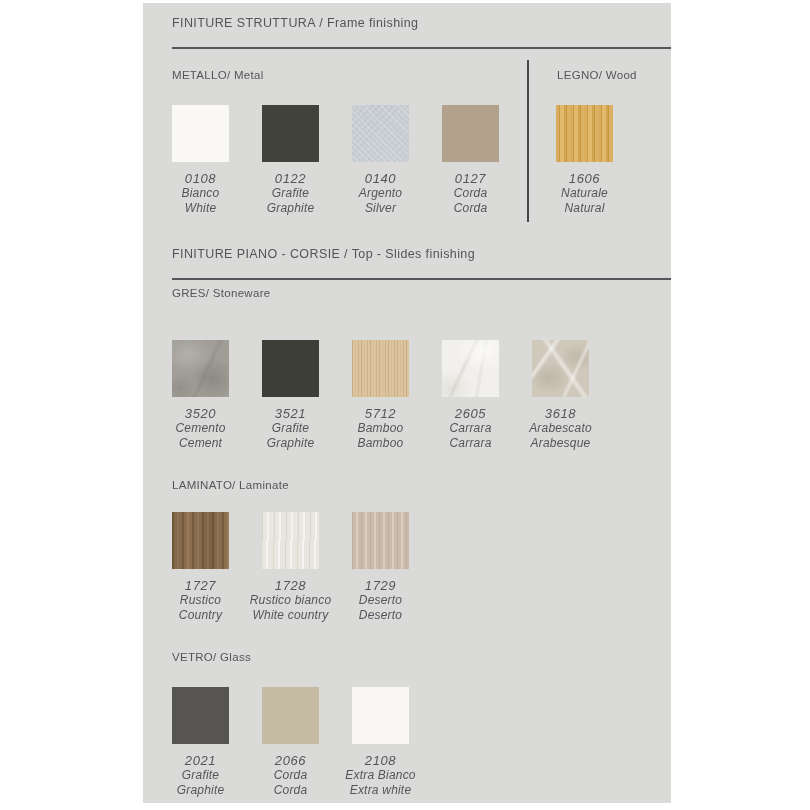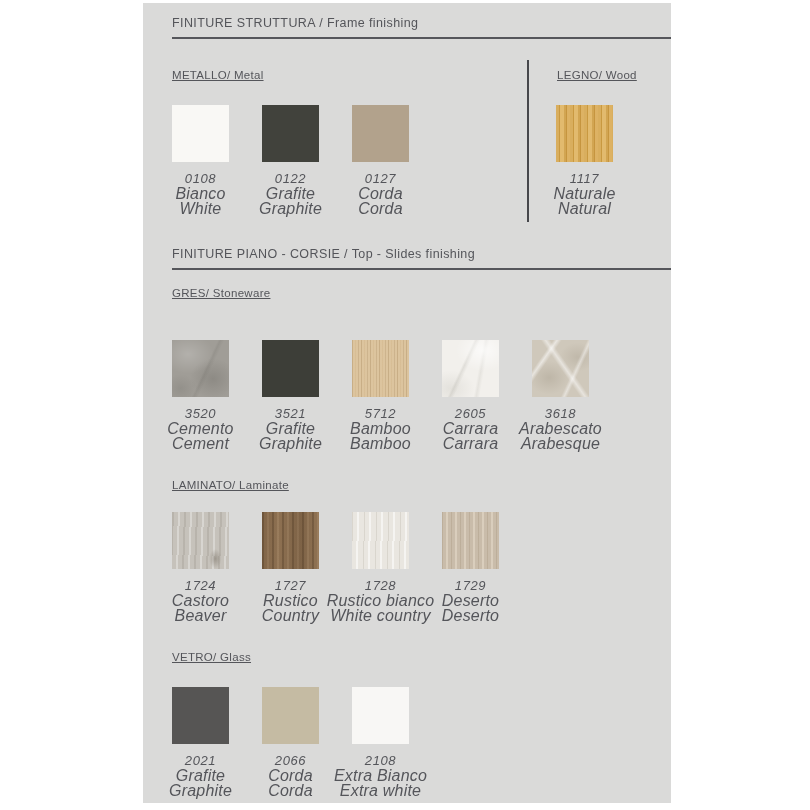--- a/index.html
+++ b/index.html
@@ -11,38 +11,37 @@
     -webkit-font-smoothing:antialiased;
   }
   .panel{
     position:absolute;left:143px;top:3px;width:528px;height:800px;
     background:var(--panel-bg,#dadad9);
   }
   .hdr{
     position:absolute;left:29px;right:0;
     font-size:12.5px;line-height:16px;letter-spacing:.4px;
     color:var(--text,#4f5156);
-    padding-bottom:6px;border-bottom:2px solid var(--rule,#55565b);
+    padding-bottom:16px;border-bottom:2px solid var(--rule,#55565b);
   }
   #hdr1{top:12px}
   #hdr2{top:243px}
   .sec-label{
     position:absolute;font-size:11.5px;line-height:14px;letter-spacing:.3px;
     color:var(--text,#54555a);
-    text-decoration:underline;
   }
   .row{position:absolute;display:flex;gap:33px;}
   .cell{width:57px;position:relative;}
   .sample{width:57px;height:57px;}
   .lbl{
     position:absolute;top:66px;left:50%;transform:translateX(-50%);
     text-align:center;white-space:nowrap;color:var(--text,#54555a);font-style:italic;
   }
   .code{font-size:13px;line-height:15px;letter-spacing:.6px;}
-  .nm{font-size:16px;line-height:15px;letter-spacing:.2px;}
+  .nm{font-size:12px;line-height:15px;letter-spacing:.2px;}
   .vdivider{
     position:absolute;left:384px;top:57px;width:2px;height:162px;
     background:var(--divider,#46474b);
   }
 
   
   .tx-flat{}
   .tx-metal{
     background-image:
       repeating-linear-gradient(45deg, rgba(255,255,255,.22) 0 1px, transparent 1px 4px),
@@ -127,37 +126,45 @@
       </div>
       <div class="cell">
         <div class="sample tx-flat" style="background-color: rgb(65, 66, 60);"></div>
         <div class="lbl">
           <div class="code">0122</div>
           <div class="nm">Grafite</div>
           <div class="nm">Graphite</div>
         </div>
       </div>
       <div class="cell">
+        <div class="sample tx-metal" style="background-color: rgb(201, 206, 211);"></div>
+        <div class="lbl">
+          <div class="code">0140</div>
+          <div class="nm">Argento</div>
+          <div class="nm">Silver</div>
+        </div>
+      </div>
+      <div class="cell">
         <div class="sample tx-flat" style="background-color: rgb(178, 162, 140);"></div>
         <div class="lbl">
           <div class="code">0127</div>
           <div class="nm">Corda</div>
           <div class="nm">Corda</div>
         </div>
       </div>
     </div>
 
   <div class="vdivider"></div>
 
   <div class="sec-label" style="left:414px;top:65px">LEGNO/ Wood</div>
   <div class="row" style="left:413px;top:102px">
       <div class="cell">
         <div class="sample tx-wood-oak" style="background-color: rgb(210, 165, 82);"></div>
         <div class="lbl">
-          <div class="code">1117</div>
+          <div class="code">1606</div>
           <div class="nm">Naturale</div>
           <div class="nm">Natural</div>
         </div>
       </div>
     </div>
 
   <div class="hdr" id="hdr2">
     <span>FINITURE PIANO - CORSIE / Top - Slides finishing</span>
   </div>
 
@@ -201,28 +208,20 @@
           <div class="code">3618</div>
           <div class="nm">Arabescato</div>
           <div class="nm">Arabesque</div>
         </div>
       </div>
     </div>
 
   <div class="sec-label" style="left:29px;top:475px">LAMINATO/ Laminate</div>
   <div class="row" style="left:29px;top:509px">
       <div class="cell">
-        <div class="sample tx-wood-gray" style="background-color: rgb(198, 194, 187);"></div>
-        <div class="lbl">
-          <div class="code">1724</div>
-          <div class="nm">Castoro</div>
-          <div class="nm">Beaver</div>
-        </div>
-      </div>
-      <div class="cell">
         <div class="sample tx-wood-brown" style="background-color: rgb(141, 112, 81);"></div>
         <div class="lbl">
           <div class="code">1727</div>
           <div class="nm">Rustico</div>
           <div class="nm">Country</div>
         </div>
       </div>
       <div class="cell">
         <div class="sample tx-wood-white" style="background-color: rgb(233, 230, 224);"></div>
         <div class="lbl">

